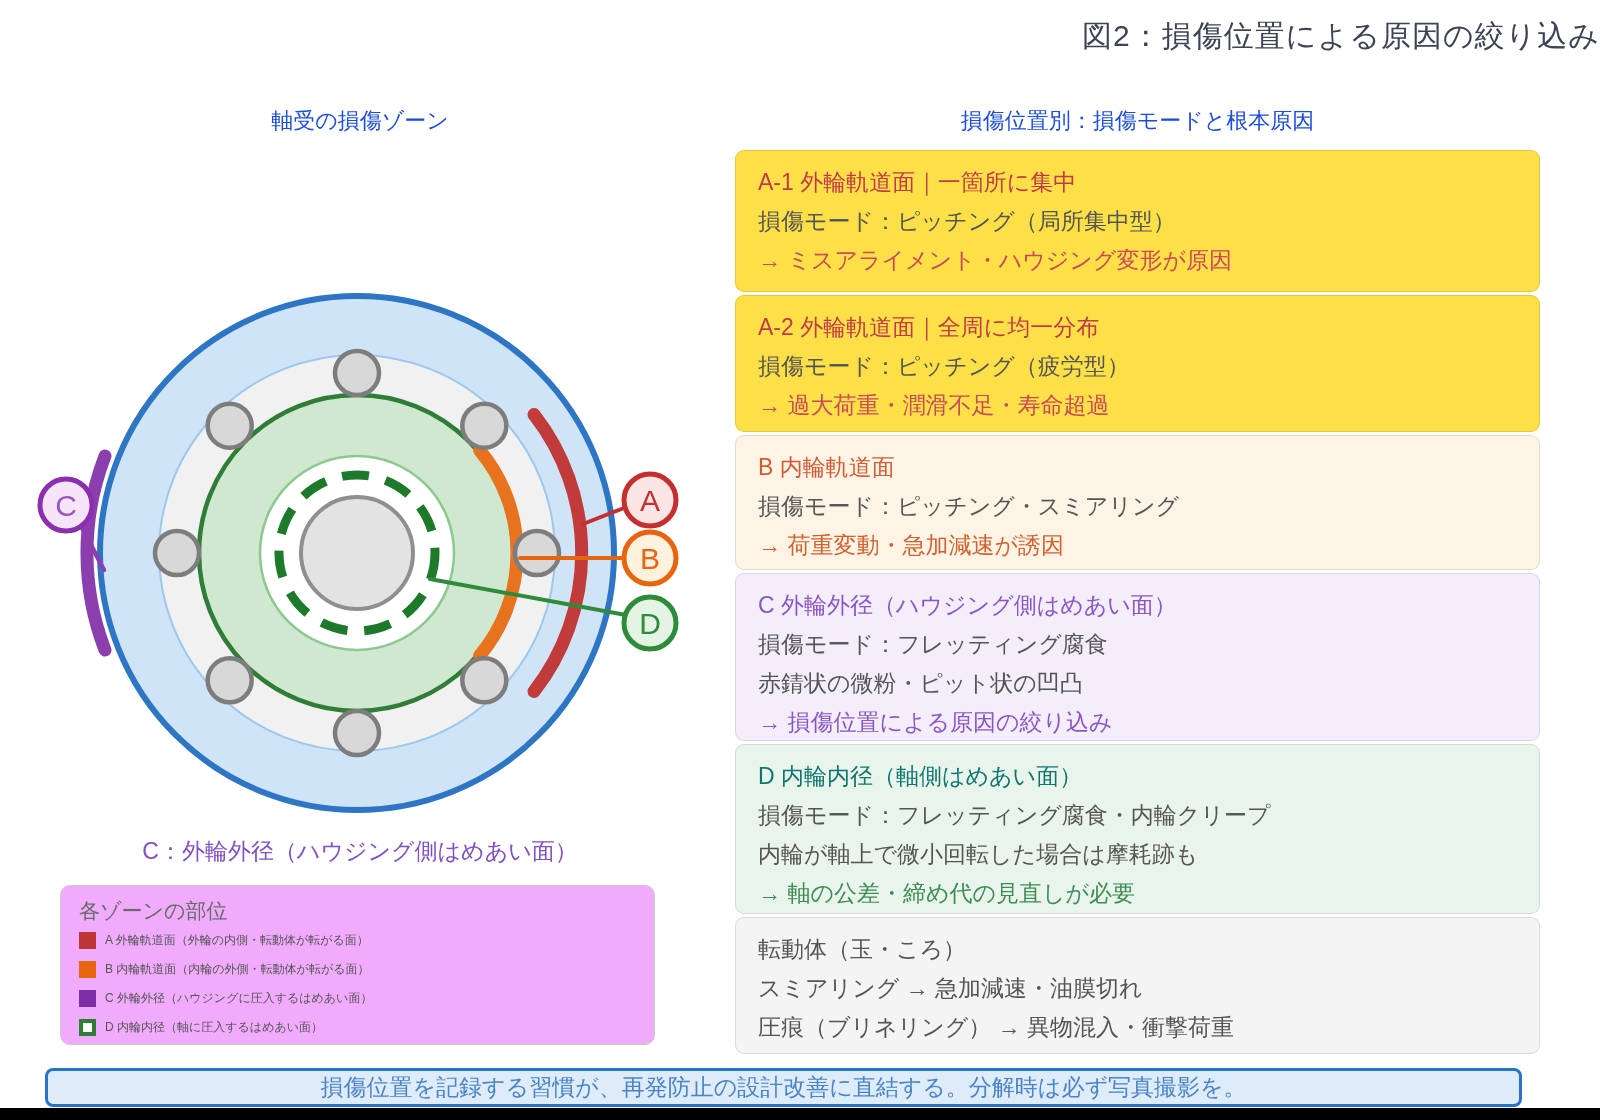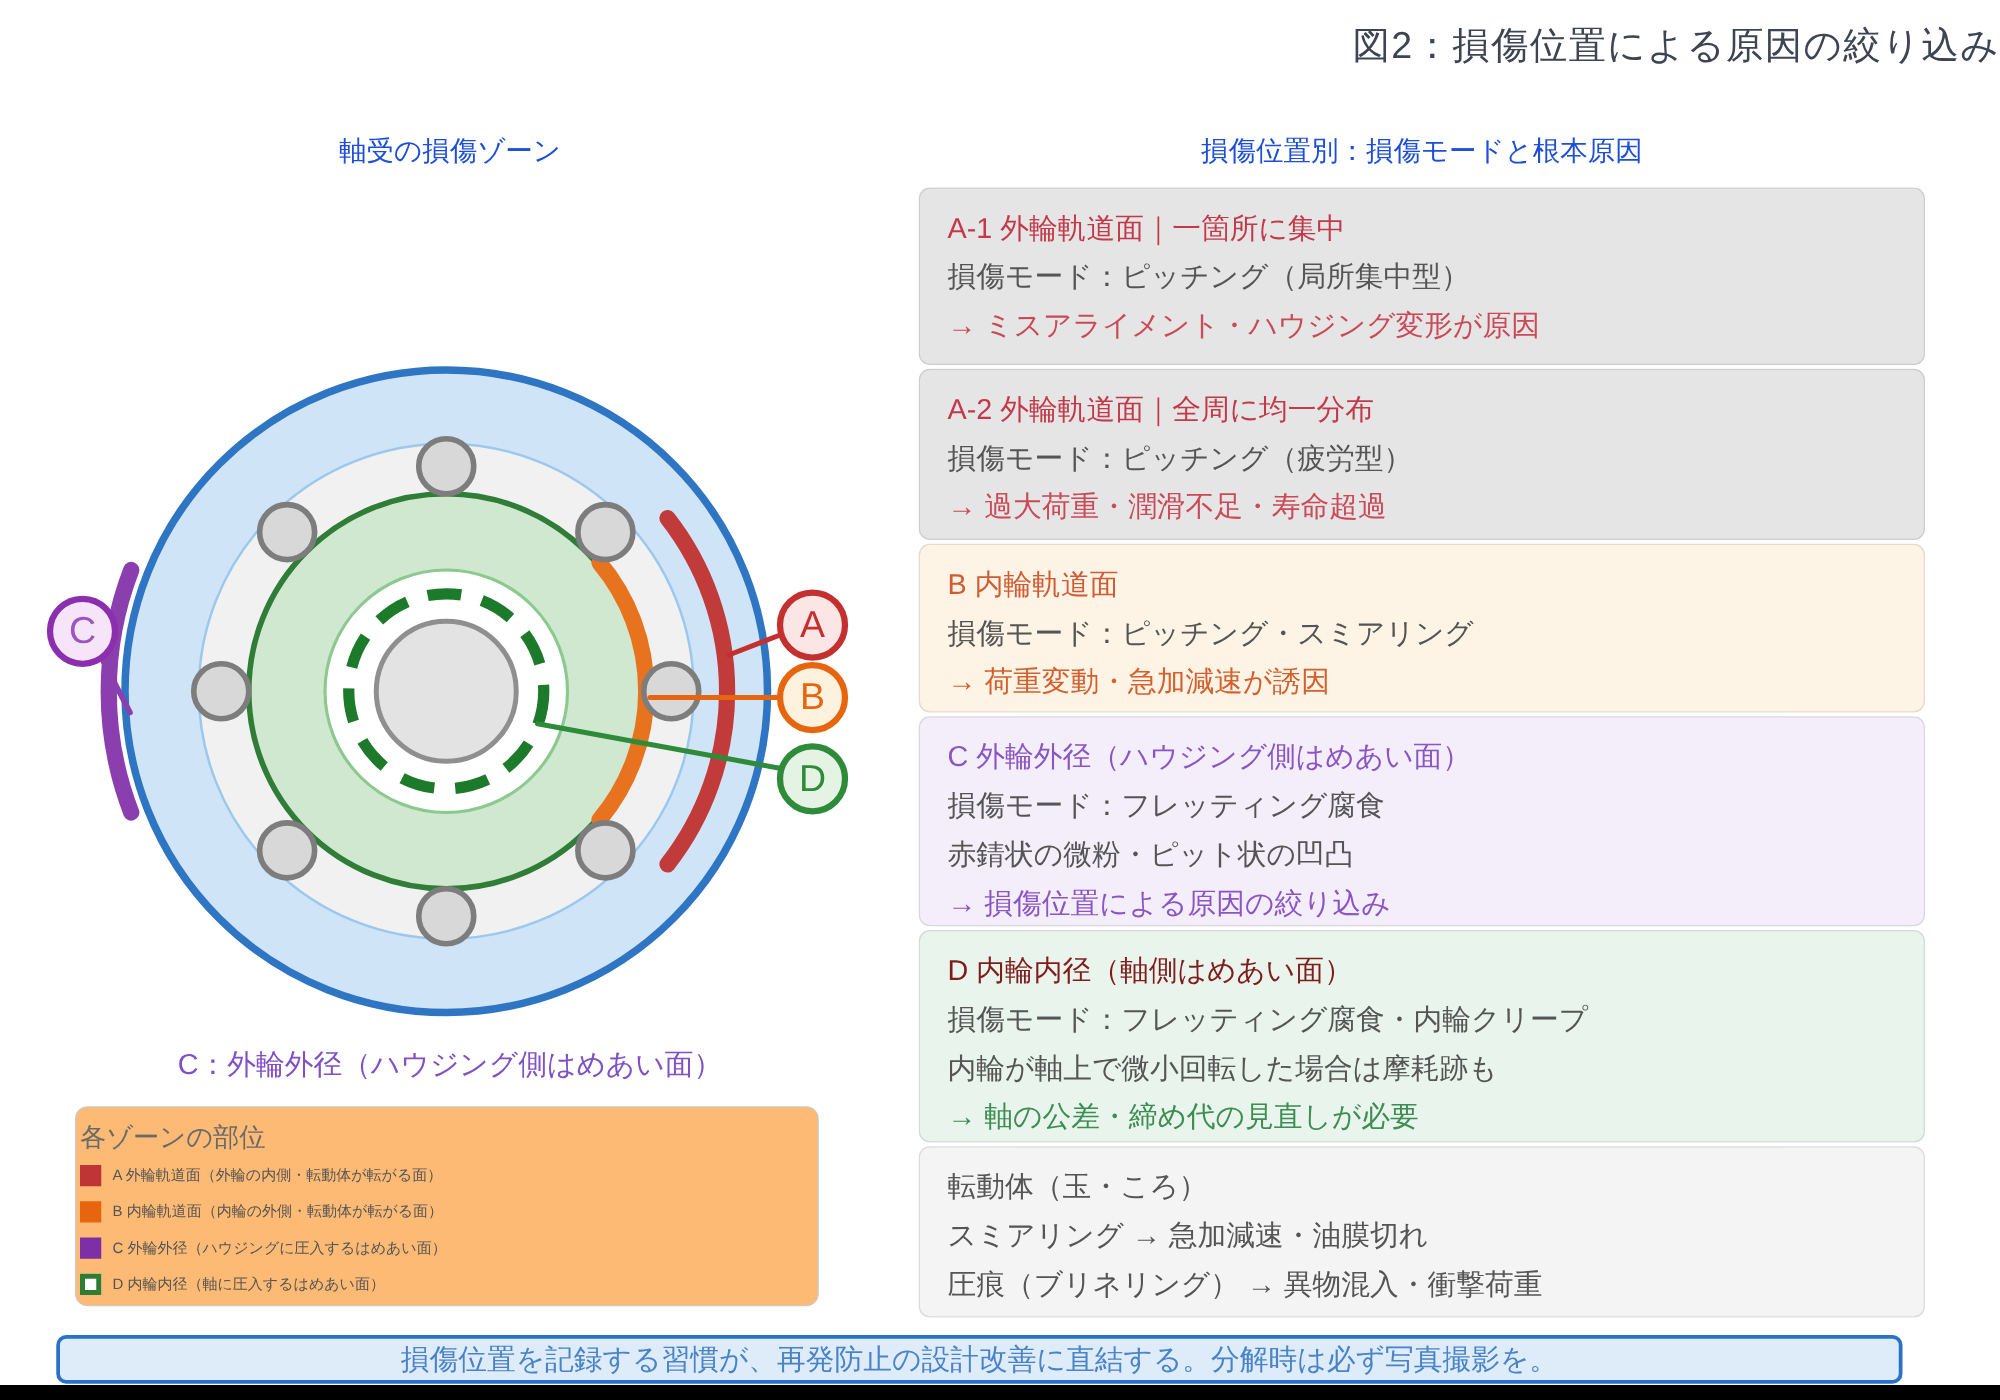--- a/index.html
+++ b/index.html
@@ -14,47 +14,47 @@
   .subtitle{position:absolute;top:106px;text-align:center;font-size:22px;color:#1d4ed8;}
   .subtitle.left{left:20px;width:680px;}
   .subtitle.right{left:735px;width:805px;}
   .diagram-svg{position:absolute;left:20px;top:270px;}
   .caption{
     position:absolute;left:20px;top:836px;width:680px;text-align:center;
     font-size:23px;color:#8050c4;
   }
   .legend{
     position:absolute;left:60px;top:885px;width:595px;height:160px;box-sizing:border-box;
-    background:#fdba74;border:1.5px solid #c9c9c9;border-radius:10px;
-    padding:10px 18px 0 3px;
+    background:#f0abfc;border:1.5px solid #c9c9c9;border-radius:10px;
+    padding:10px 18px 0 18px;
   }
   .legend-title{font-size:21px;color:#6a6a6a;line-height:30px;}
   .legend-item{display:flex;align-items:center;line-height:29px;font-size:12px;color:#555;}
   .swatch{width:17px;height:17px;margin-right:9px;flex:0 0 auto;box-sizing:border-box;}
   .swatch.a{background:#bf3434;}
   .swatch.b{background:#e8650f;}
   .swatch.c{background:#7d2fa8;}
   .swatch.d{background:#ffffff;border:4px solid #2e7d32;}
   .panel{position:absolute;left:735px;top:150px;width:805px;}
   .sec{
     box-sizing:border-box;width:805px;border-radius:9px;margin-bottom:3px;
     border:1px solid rgba(0,0,0,0.10);padding:12px 22px 0 22px;
   }
   .sec div{line-height:39px;font-size:23px;white-space:nowrap;}
   .sec .m{color:#555555;}
-  .sec-a1,.sec-a2{background:#e5e5e5;height:142px;}
+  .sec-a1,.sec-a2{background:#fde047;height:142px;}
   .sec-a2{height:137px;}
   .sec-b{background:#fdf4e5;height:135px;}
   .sec-c{background:#f4eefb;height:168px;}
   .sec-d{background:#e9f5ec;height:170px;}
   .sec-r{background:#f4f4f5;height:137px;}
   .tA{color:#c23a4a;} .cA{color:#c94a58;}
   .tB{color:#cf5c35;} .cB{color:#d3602f;}
   .tC{color:#8a56c4;} .cC{color:#8a56c4;}
-  .tD{color:#7f1d1d;} .cD{color:#3e8d55;}
+  .tD{color:#0f766e;} .cD{color:#3e8d55;}
   .tR{color:#555555;}
   .banner{
     position:absolute;left:45px;top:1068px;width:1477px;height:39px;box-sizing:border-box;
     background:#deecfa;border:3px solid #2a72c8;border-radius:8px;
     text-align:center;font-size:23px;line-height:32px;color:#4a84c6;
   }
   .black-strip{position:absolute;left:0;top:1108px;width:1600px;height:12px;background:#000;}
 </style>
 </head>
 <body>

